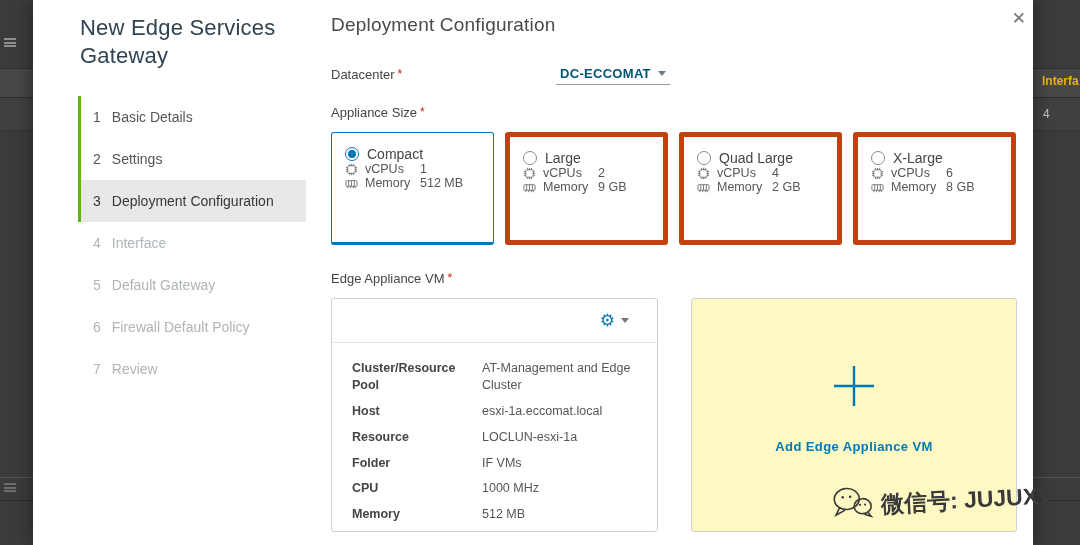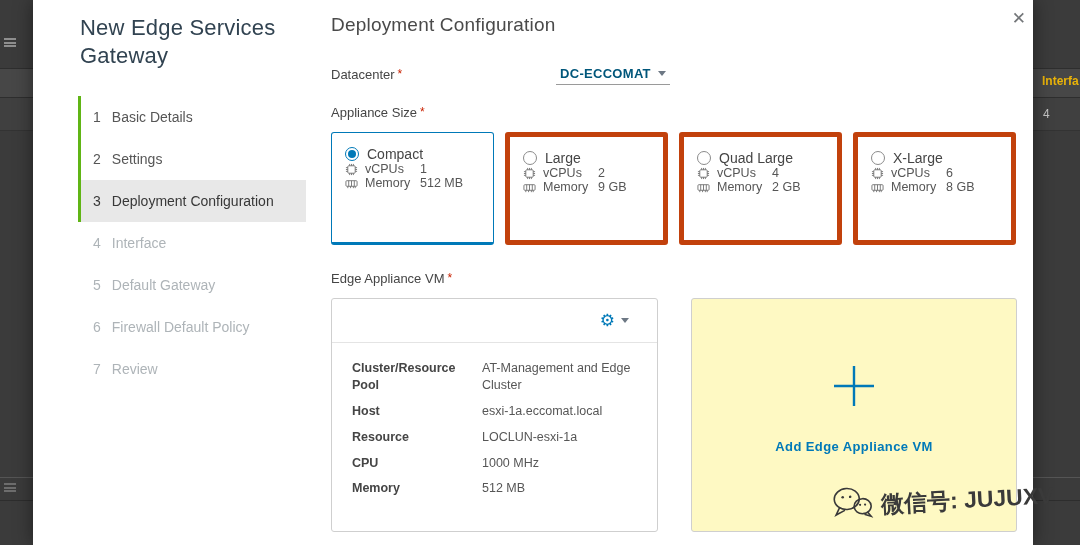--- a/index.html
+++ b/index.html
@@ -318,20 +318,24 @@
             <span class="vm-key">Cluster/Resource Pool</span>
             <span class="vm-val">AT-Management and Edge Cluster</span>
           </div>
           <div class="vm-row">
             <span class="vm-key">Host</span>
             <span class="vm-val">esxi-1a.eccomat.local</span>
           </div>
           <div class="vm-row">
             <span class="vm-key">Resource</span>
             <span class="vm-val">LOCLUN-esxi-1a</span>
+          </div>
+          <div class="vm-row">
+            <span class="vm-key">Folder</span>
+            <span class="vm-val">IF VMs</span>
           </div>
           <div class="vm-row">
             <span class="vm-key">CPU</span>
             <span class="vm-val">1000 MHz</span>
           </div>
           <div class="vm-row">
             <span class="vm-key">Memory</span>
             <span class="vm-val">512 MB</span>
           </div>
         </div>

